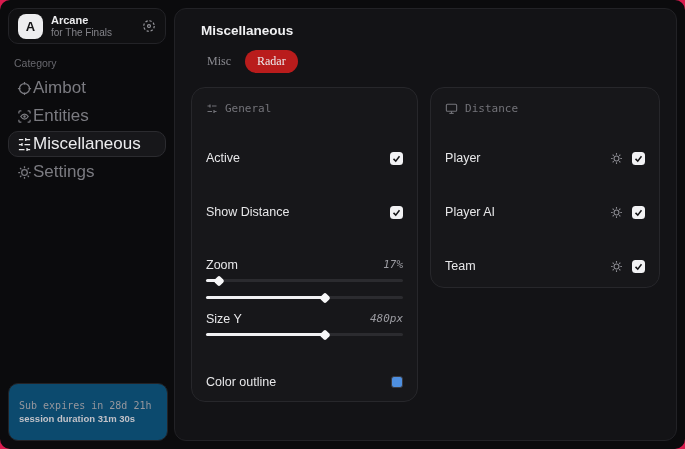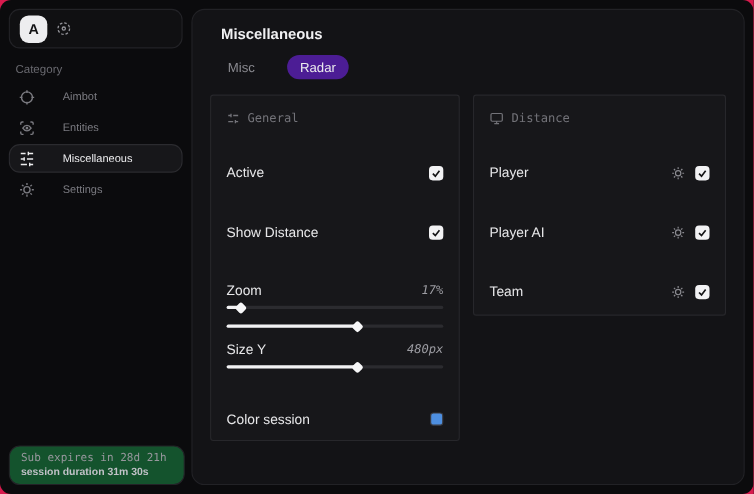--- a/index.html
+++ b/index.html
@@ -11,39 +11,39 @@
   .brand-card { height:36px; background:#101012; border:1px solid #232327; border-radius:10px;
                 display:flex; align-items:center; gap:8px; padding:0 9px; }
   .logo { width:25px; height:25px; border-radius:8px; background:#ededef; color:#121214;
           display:flex; align-items:center; justify-content:center; font-weight:bold; font-size:13px; flex:0 0 auto; }
   .brand-text { flex:1; line-height:1.15; }
   .brand-title { font-size:11px; font-weight:bold; color:#ececee; }
   .brand-sub { font-size:10px; color:#84848a; }
   .brand-icon { color:#95959b; display:flex; }
   .category { margin:13px 6px 6px; font-size:10.5px; color:#68686e; }
   .nav { display:flex; flex-direction:column; gap:2px; }
-  .nav-item { display:flex; align-items:center; gap:25px; height:26px; padding:0 8px;
-              border-radius:10px; color:#7b7b81; font-size:10px; border:1px solid transparent; cursor:default; }
+  .nav-item { display:flex; align-items:center; gap:1px; height:26px; padding:0 8px;
+              border-radius:10px; color:#7b7b81; font-size:17px; border:1px solid transparent; cursor:default; }
   .nav-item.active { color:#ededef; background:#17171a; border-color:#2b2b2f; }
   .nav-item .ic { display:flex; width:15px; }
-  .footer-card { position:absolute; left:8px; bottom:8px; width:160px; background:#14532d;
-                 border:1px solid #232327; border-radius:10px; padding:5px 10px; }
+  .footer-card { position:absolute; left:8px; bottom:8px; width:160px; background:#0c4a6e;
+                 border:1px solid #232327; border-radius:10px; padding:16px 10px; }
   .footer-l1 { font-family:"DejaVu Sans Mono", monospace; font-size:10px; color:#97979d; white-space:nowrap; }
   .footer-l2 { font-size:9.5px; font-weight:bold; color:#c2c2c8; margin-top:2px; white-space:nowrap; }
 
   
   .main { position:absolute; left:174px; top:8px; width:503px; height:433px;
           background:#131316; border:1px solid #222226; border-radius:12px; padding:12px 16px; }
   .page-title { font-size:13.5px; font-weight:bold; color:#f0f0f2; margin:2px 0 0 10px; }
-  .tabs { display:inline-flex; align-items:flex-start; gap:17px; margin:10px 0 0 2px; padding:2px; border-radius:999px; }
+  .tabs { display:inline-flex; align-items:flex-start; gap:2px; margin:10px 0 0 2px; padding:2px; border-radius:999px;font-family:Liberation Serif, serif; }
   .tab { font-size:12px; padding:4px 12px; border-radius:999px; color:#8a8a90; cursor:default; }
-  .tab.active { background:#4c1d95; color:#ececee; }
+  .tab.active { background:#b91c1c; color:#ececee; }
 
   .panels { display:flex; align-items:flex-start; gap:12px; margin:12px 0 0 0; }
-  .panel { background:#17171a; border:1px solid #27272b; border-radius:3px; padding:10px 14px; }
+  .panel { background:#17171a; border:1px solid #27272b; border-radius:14px; padding:10px 14px; }
   .panel.general { width:236px; }
   .panel.entities { width:239px; }
   .panel-header { display:flex; align-items:center; gap:7px; color:#737379;
                   font-family:"DejaVu Sans Mono", monospace; font-size:11px; margin:4px 0 8px; }
   .row { display:flex; align-items:center; justify-content:space-between; height:22px;margin-top:32px; }
   .row.color { height:19px; }
   .row-label { font-size:12.5px; color:#e7e7e9; }
   .row-value { font-family:"DejaVu Sans Mono", monospace; font-size:11px; color:#9c9ca2;font-style:italic; }
   .slider { position:relative; height:12px; margin-bottom:5px; }
   .slider-track { position:absolute; left:0; right:0; top:5px; height:3px; background:#2b2b2f; border-radius:2px; }
@@ -59,20 +59,24 @@
 </style>
 </head>
 <body>
 
 <div class="window">
 
   <div class="sidebar">
 
     <div class="brand-card">
       <div class="logo">A</div>
+      <div class="brand-text">
+        <div class="brand-title">Arcane</div>
+        <div class="brand-sub">for The Finals</div>
+      </div>
       <span class="brand-icon">
         <svg width="14" height="14" viewBox="0 0 24 24" fill="none" stroke="currentColor" stroke-width="2">
           <circle cx="12" cy="12" r="9" stroke-dasharray="4 3"></circle>
             <circle cx="12" cy="12" r="2.5"></circle>
         </svg>
       </span>
     </div>
 
     <div class="category">Category</div>
 
@@ -207,21 +211,21 @@
           <span class="row-value">480px</span>
         </div>
         <div class="slider">
           <div class="slider-track"></div>
           <div class="slider-fill" style="width: 60%;">
             <div class="slider-thumb"></div>
           </div>
         </div>
 
         <div class="row color">
-          <span class="row-label">Color session</span>
+          <span class="row-label">Color outline</span>
           <span class="swatch" style="background: rgb(78, 143, 224);"></span>
         </div>
       </div>
 
       <div class="panel entities">
         <div class="panel-header">
           <span>
             <svg width="13" height="13" viewBox="0 0 24 24" fill="none" stroke="currentColor" stroke-width="2">
               <rect x="2.5" y="4" width="19" height="13" rx="2"></rect>
                 <line x1="8" y1="21" x2="16" y2="21"></line>

